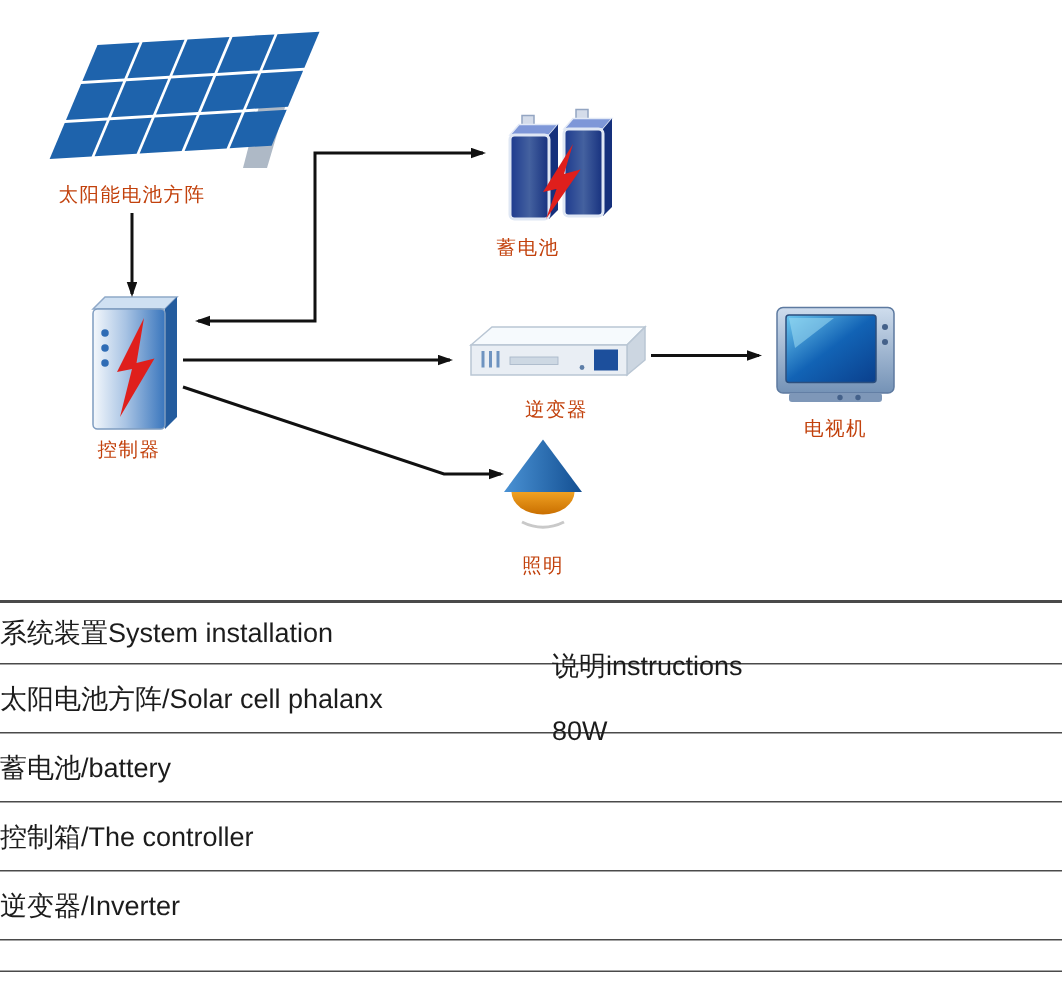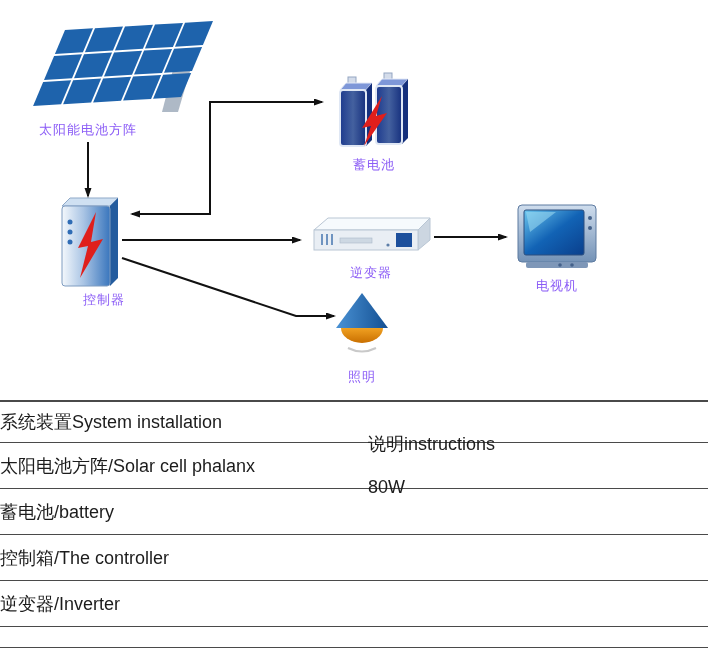--- a/index.html
+++ b/index.html
@@ -5,21 +5,21 @@
   html,body{margin:0;padding:0;}
   body{
     width:708px;height:658px;position:relative;background:#ffffff;
     font-family:"Liberation Sans","DejaVu Sans",sans-serif;color:#1c1c1c;
     overflow:hidden;
   }
   .stage{position:absolute;left:0;top:0;width:708px;height:398px;}
   .diagram-svg{position:absolute;left:0;top:0;}
   .lbl{
     position:absolute;transform:translateX(-50%);
-    font-size:13px;color:#8b5cf6;white-space:nowrap;letter-spacing:1px;
+    font-size:13px;color:#c2410c;white-space:nowrap;letter-spacing:1px;
   }
   
   .spec-table{
     position:absolute;left:0;top:400px;width:708px;
     border-top:2px solid #4a4a4a;
   }
   .trow{
     display:flex;align-items:center;height:46px;
     border-bottom:1px solid #4a4a4a;
     box-sizing:border-box;
@@ -147,22 +147,22 @@
     <g stroke="#111" stroke-width="2" fill="none">
       <path d="M88,142 L88,196" marker-end="url(#arrE)"></path>
       <path d="M132,214 L210,214 L210,102 L322,102" marker-start="url(#arrS)" marker-end="url(#arrE)"></path>
       <path d="M122,240 L300,240" marker-end="url(#arrE)"></path>
       <path d="M434,237 L506,237" marker-end="url(#arrE)"></path>
       <path d="M122,258 L296,316 L334,316" marker-end="url(#arrE)"></path>
     </g>
   </svg>
 
   <div class="lbl" style="left:88px;top:121px">太阳能电池方阵</div>
-  <div class="lbl" style="left:374px;top:156px">蓄电池</div>
-  <div class="lbl" style="left:104px;top:291px">控制器</div>
+  <div class="lbl" style="left:352px;top:156px">蓄电池</div>
+  <div class="lbl" style="left:86px;top:291px">控制器</div>
   <div class="lbl" style="left:371px;top:264px">逆变器</div>
   <div class="lbl" style="left:557px;top:277px">电视机</div>
   <div class="lbl" style="left:362px;top:368px">照明</div>
 </div>
 
 <div class="spec-table">
   <div class="trow thead">
     <div class="cl">系统装置System installation</div>
     <div class="cr">说明instructions</div>
   </div>

